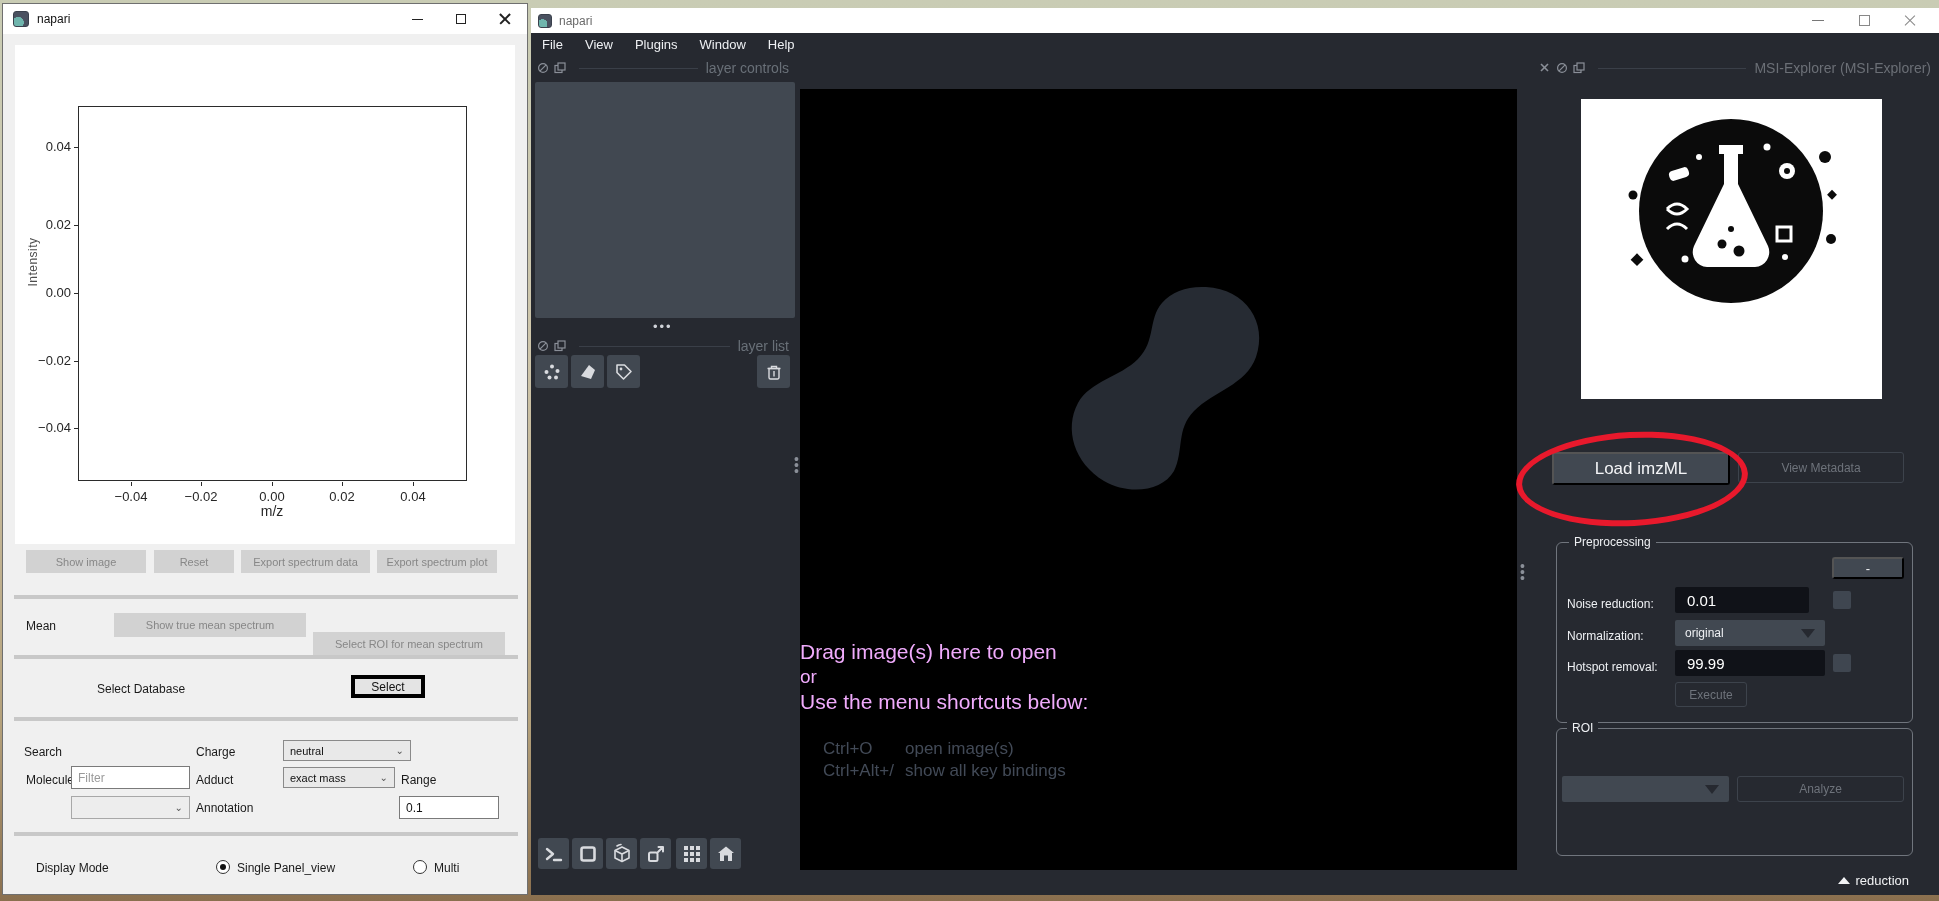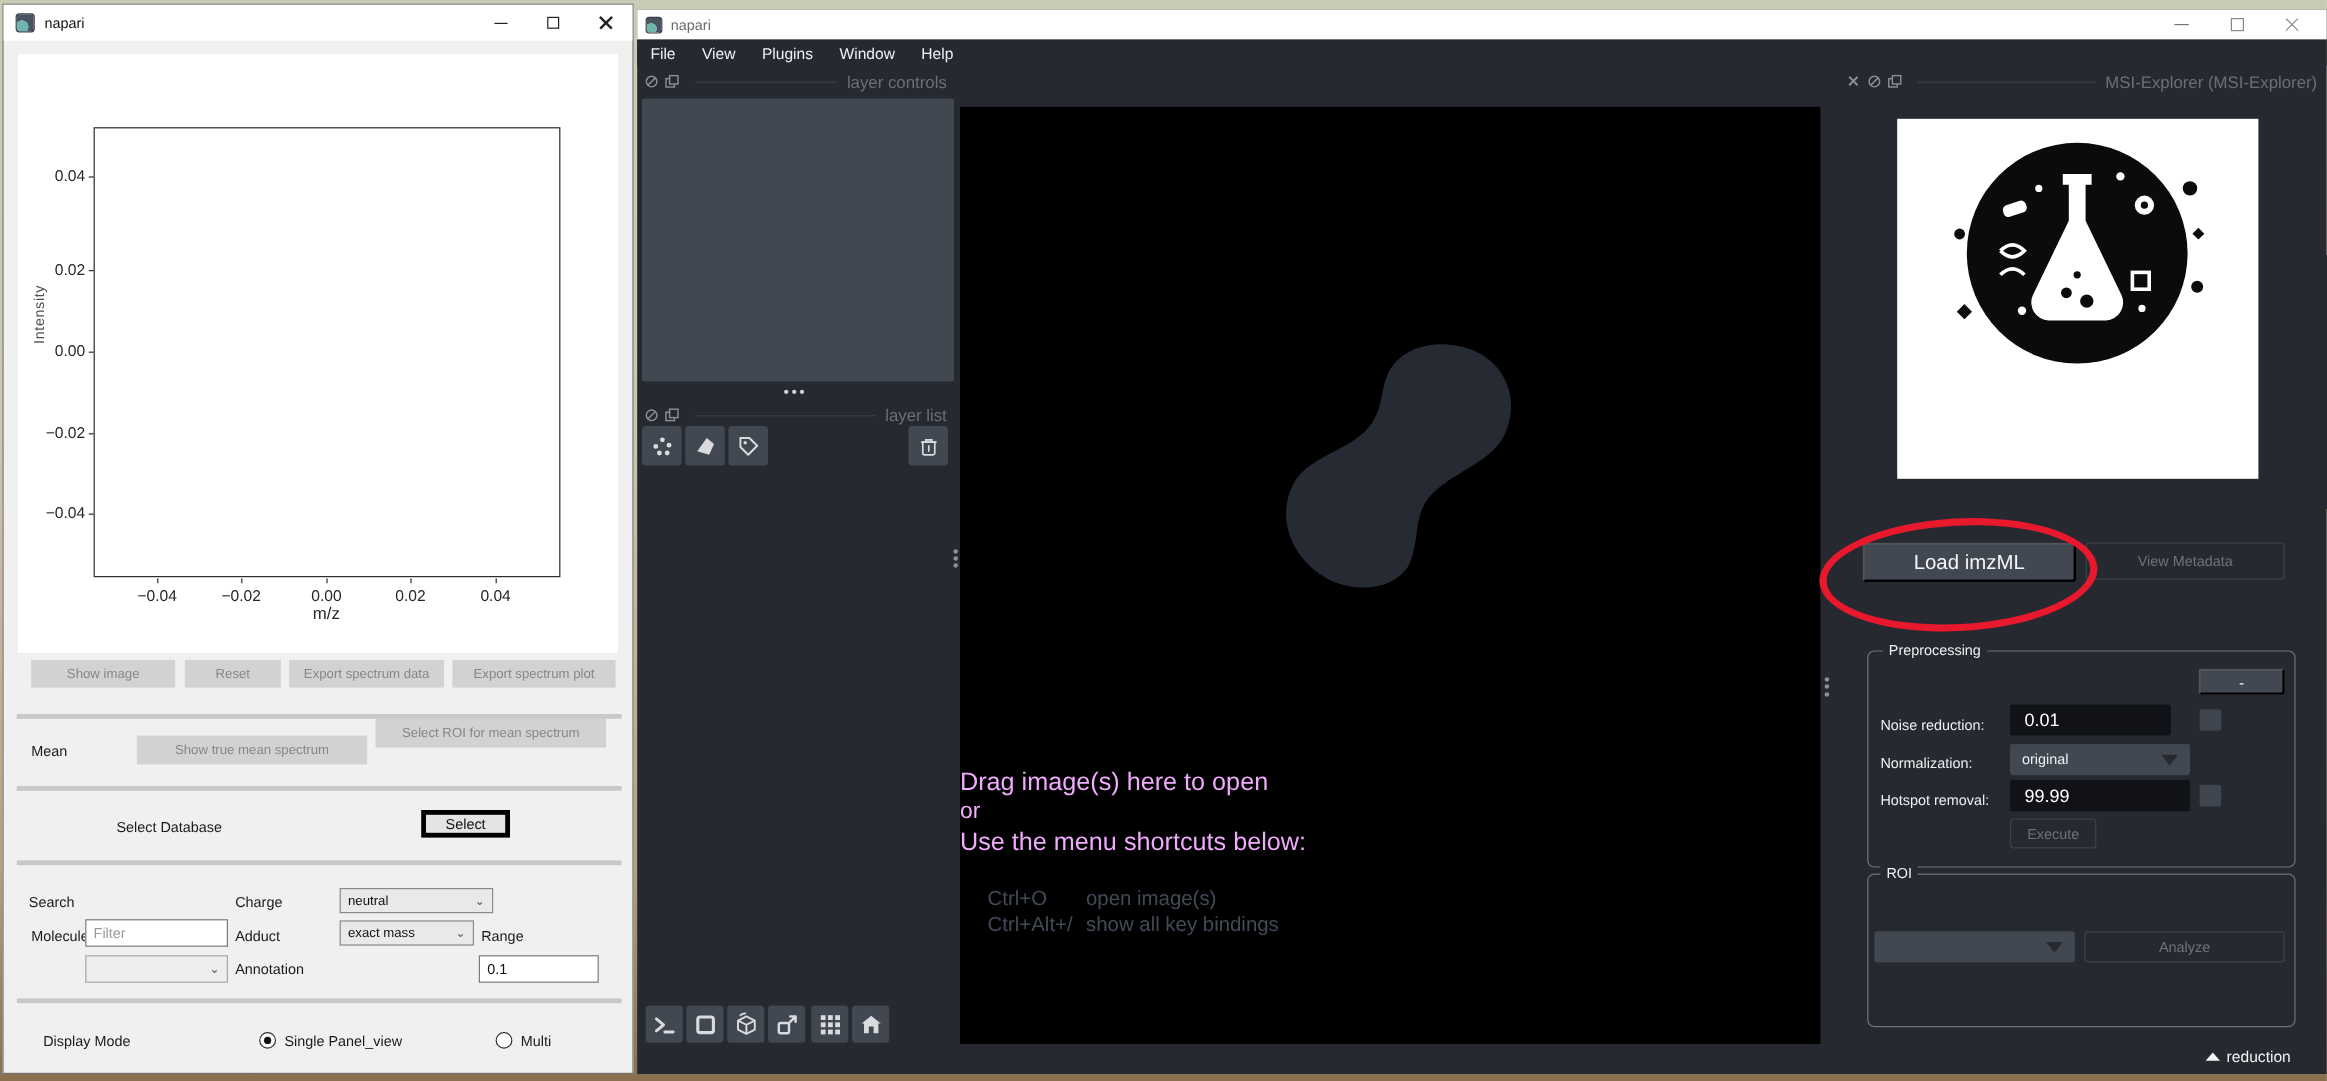--- a/index.html
+++ b/index.html
@@ -156,27 +156,27 @@
     <span class="abs xtickmark" style="left:116px;top:437px"></span>
     <span class="abs xtickmark" style="left:186px;top:437px"></span>
     <span class="abs xtickmark" style="left:257px;top:437px"></span>
     <span class="abs xtickmark" style="left:327px;top:437px"></span>
     <span class="abs xtickmark" style="left:398px;top:437px"></span>
   </div>
 
   <button class="abs btn-dis" style="left:23px;top:546px;width:120px;height:23px">Show image</button>
   <button class="abs btn-dis" style="left:151px;top:546px;width:80px;height:23px">Reset</button>
   <button class="abs btn-dis" style="left:238px;top:546px;width:129px;height:23px">Export spectrum data</button>
-  <button class="abs btn-dis" style="left:374px;top:546px;width:136px;height:23px">Export spectrum plot</button>
+  <button class="abs btn-dis" style="left:374px;top:546px;width:120px;height:23px">Export spectrum plot</button>
 
   <div class="abs divider" style="top:591px"></div>
 
   <span class="abs llabel" style="left:23px;top:615px">Mean</span>
   <button class="abs btn-dis" style="left:111px;top:609px;width:192px;height:24px">Show true mean spectrum</button>
-  <button class="abs btn-dis" style="left:310px;top:595px;width:192px;height:24px">Select ROI for mean spectrum</button>
+  <button class="abs btn-dis" style="left:310px;top:628px;width:192px;height:24px">Select ROI for mean spectrum</button>
 
   <div class="abs divider" style="top:651px"></div>
 
   <span class="abs llabel" style="left:94px;top:678px">Select Database</span>
   <button class="abs btn-lite" style="left:348px;top:671px;width:74px;height:23px">Select</button>
 
   <div class="abs divider" style="top:713px"></div>
 
   <span class="abs llabel" style="left:21px;top:741px">Search</span>
   <span class="abs llabel" style="left:193px;top:741px">Charge</span>

